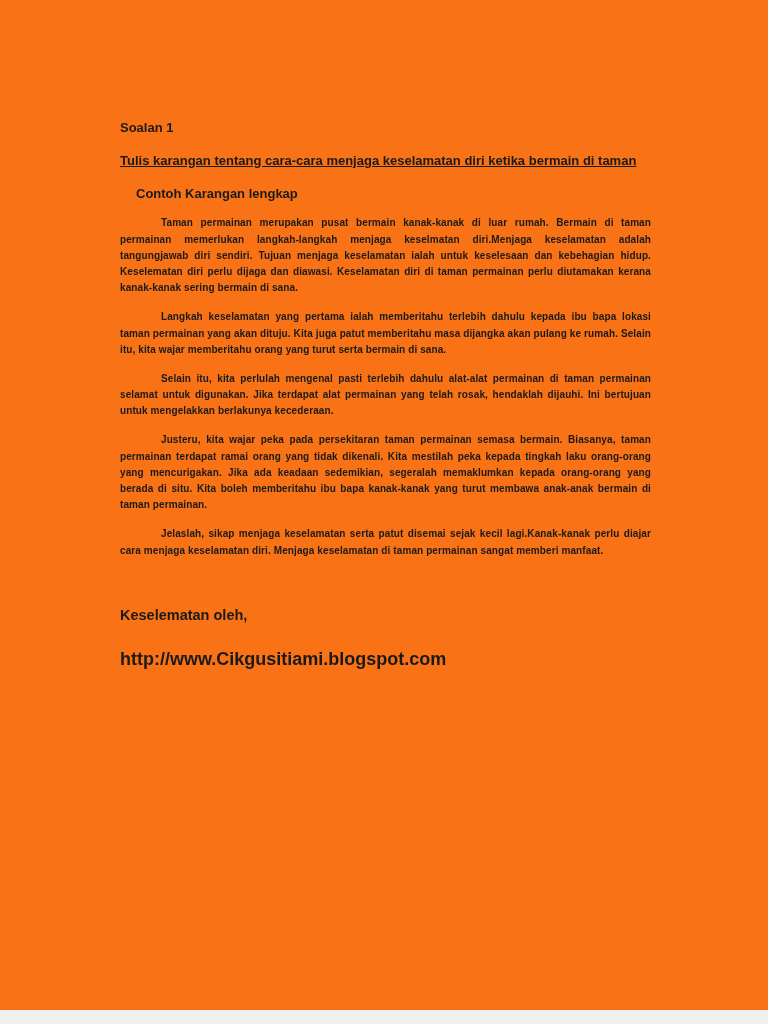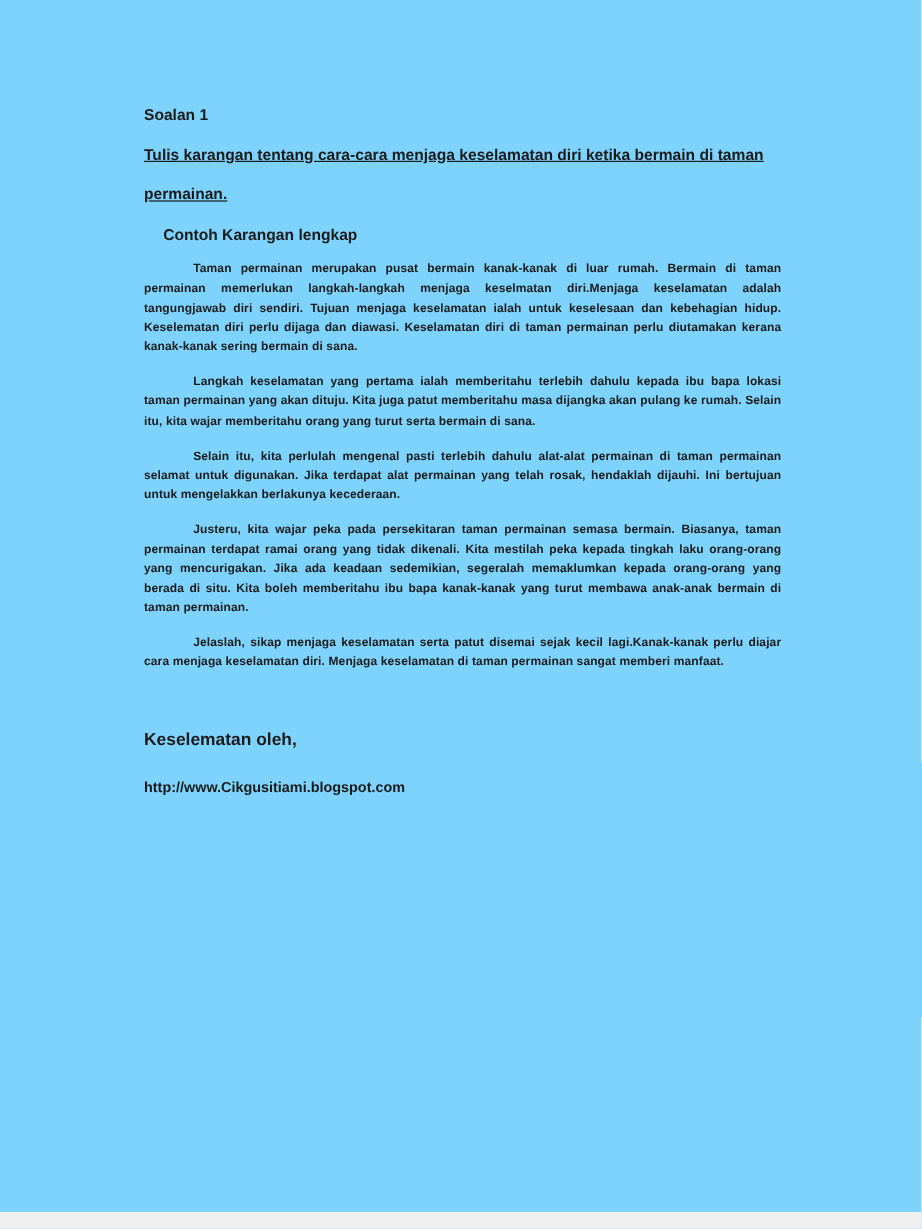--- a/index.html
+++ b/index.html
@@ -7,25 +7,25 @@
     padding: 0;
     background: #ffffff;
     width: 768px;
     height: 1024px;
     overflow: hidden;
   }
   .page {
     position: relative;
     width: 768px;
     height: 1024px;
-    background: #7dd3fc;
+    background: #f97316;
     font-family: "Liberation Sans", sans-serif;
     color: #1a1a1a;
     box-sizing: border-box;
-    padding: 88px 117px 0 120px;
+    padding: 120px 117px 0 120px;
   }
   .question-heading {
     font-size: 13px;
     font-weight: 700;
     margin: 0 0 17px 0;
     line-height: 1.2;
   }
   .prompt-line {
     font-size: 13px;
     font-weight: 700;
@@ -48,21 +48,21 @@
     margin: 0 0 13px 0;
     letter-spacing: 0.1px;
   }
   .closing-line {
     font-size: 14.5px;
     font-weight: 700;
     margin: 47px 0 0 0;
     line-height: 1.3;
   }
   .url-line {
-    font-size: 12px;
+    font-size: 18px;
     font-weight: 700;
     margin: 23px 0 0 0;
     line-height: 1.3;
   }
   .bottom-strip {
     position: absolute;
     left: 0;
     bottom: 0;
     width: 768px;
     height: 14px;
@@ -71,21 +71,20 @@
 </style>
 </head>
 <body>
 
 <div class="page">
 
   <p class="question-heading">Soalan 1</p>
 
   <p class="prompt-line">Tulis karangan tentang cara-cara menjaga keselamatan diri ketika bermain di  taman</p>
 
-  <p class="prompt-line">permainan.</p>
 
   <p class="subheading">Contoh Karangan lengkap</p>
 
   <p class="essay-paragraph">Taman permainan merupakan  pusat bermain kanak-kanak di luar  rumah. Bermain di taman permainan memerlukan langkah-langkah menjaga keselmatan diri.Menjaga keselamatan adalah tangungjawab diri sendiri. Tujuan  menjaga keselamatan ialah untuk keselesaan dan kebehagian hidup. Keselematan  diri perlu dijaga dan diawasi. Keselamatan diri di taman permainan perlu  diutamakan kerana kanak-kanak sering bermain di sana.</p>
 
   <p class="essay-paragraph">Langkah keselamatan yang pertama ialah memberitahu terlebih dahulu kepada ibu bapa lokasi taman permainan yang akan dituju. Kita juga patut memberitahu masa dijangka akan pulang ke rumah. Selain itu, kita wajar memberitahu orang yang turut serta bermain di sana.</p>
 
   <p class="essay-paragraph">Selain itu, kita perlulah mengenal pasti terlebih dahulu alat-alat permainan di taman permainan selamat untuk digunakan. Jika terdapat alat permainan yang telah rosak, hendaklah dijauhi. Ini bertujuan untuk mengelakkan berlakunya kecederaan.</p>
 
   <p class="essay-paragraph">Justeru, kita wajar peka pada persekitaran taman permainan semasa bermain. Biasanya, taman permainan terdapat ramai orang yang tidak dikenali. Kita mestilah  peka kepada tingkah laku orang-orang yang mencurigakan. Jika ada keadaan sedemikian, segeralah memaklumkan  kepada orang-orang yang berada di situ. Kita boleh memberitahu ibu bapa kanak-kanak yang turut membawa anak-anak bermain di taman permainan.</p>

